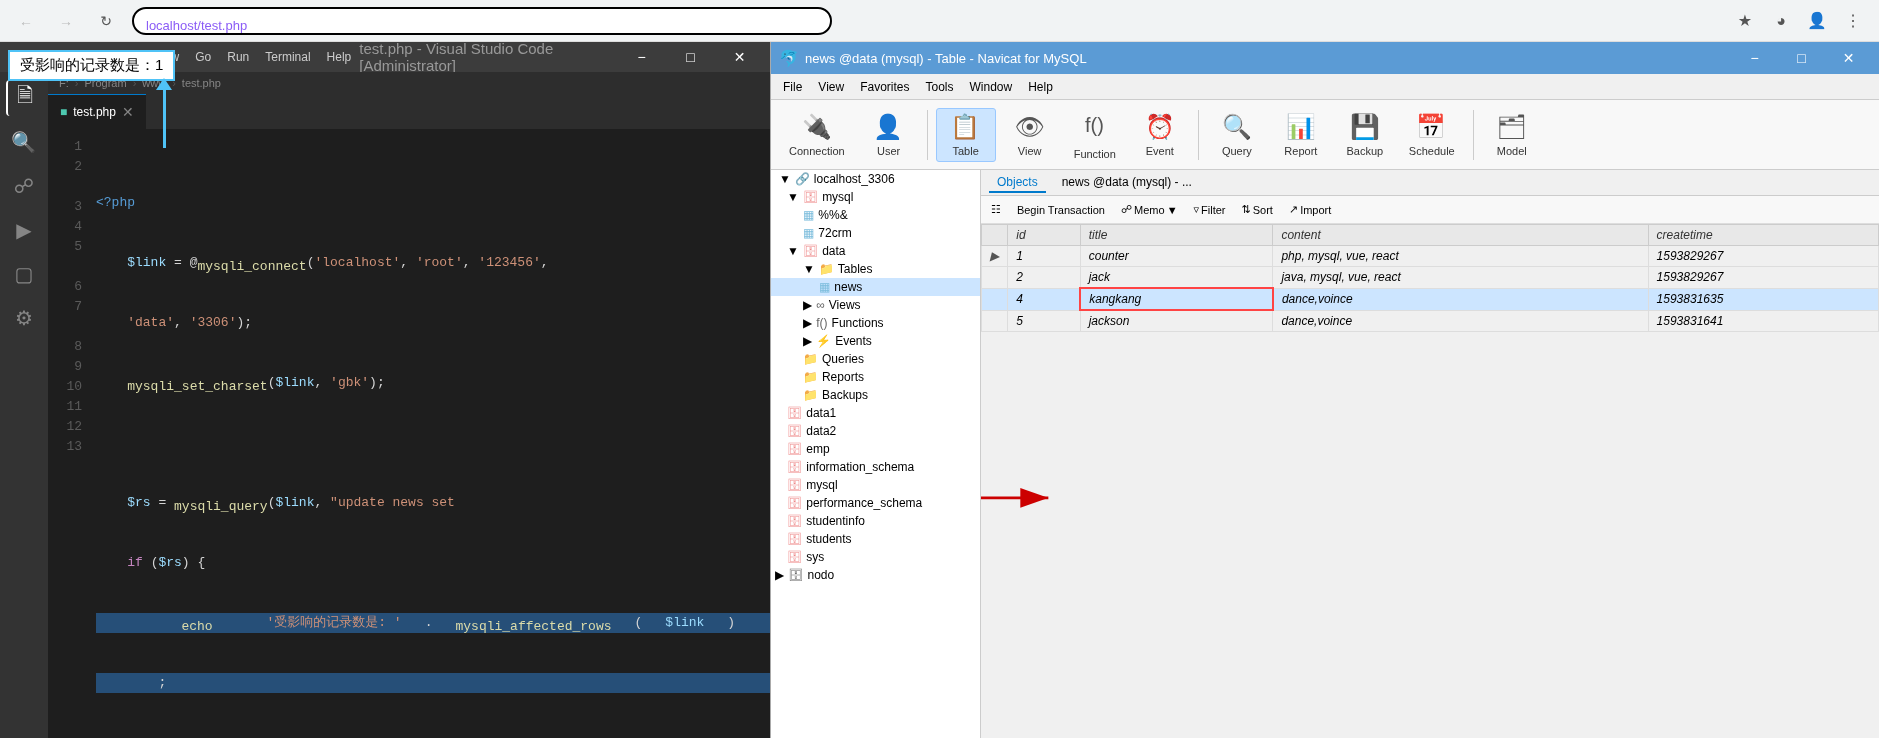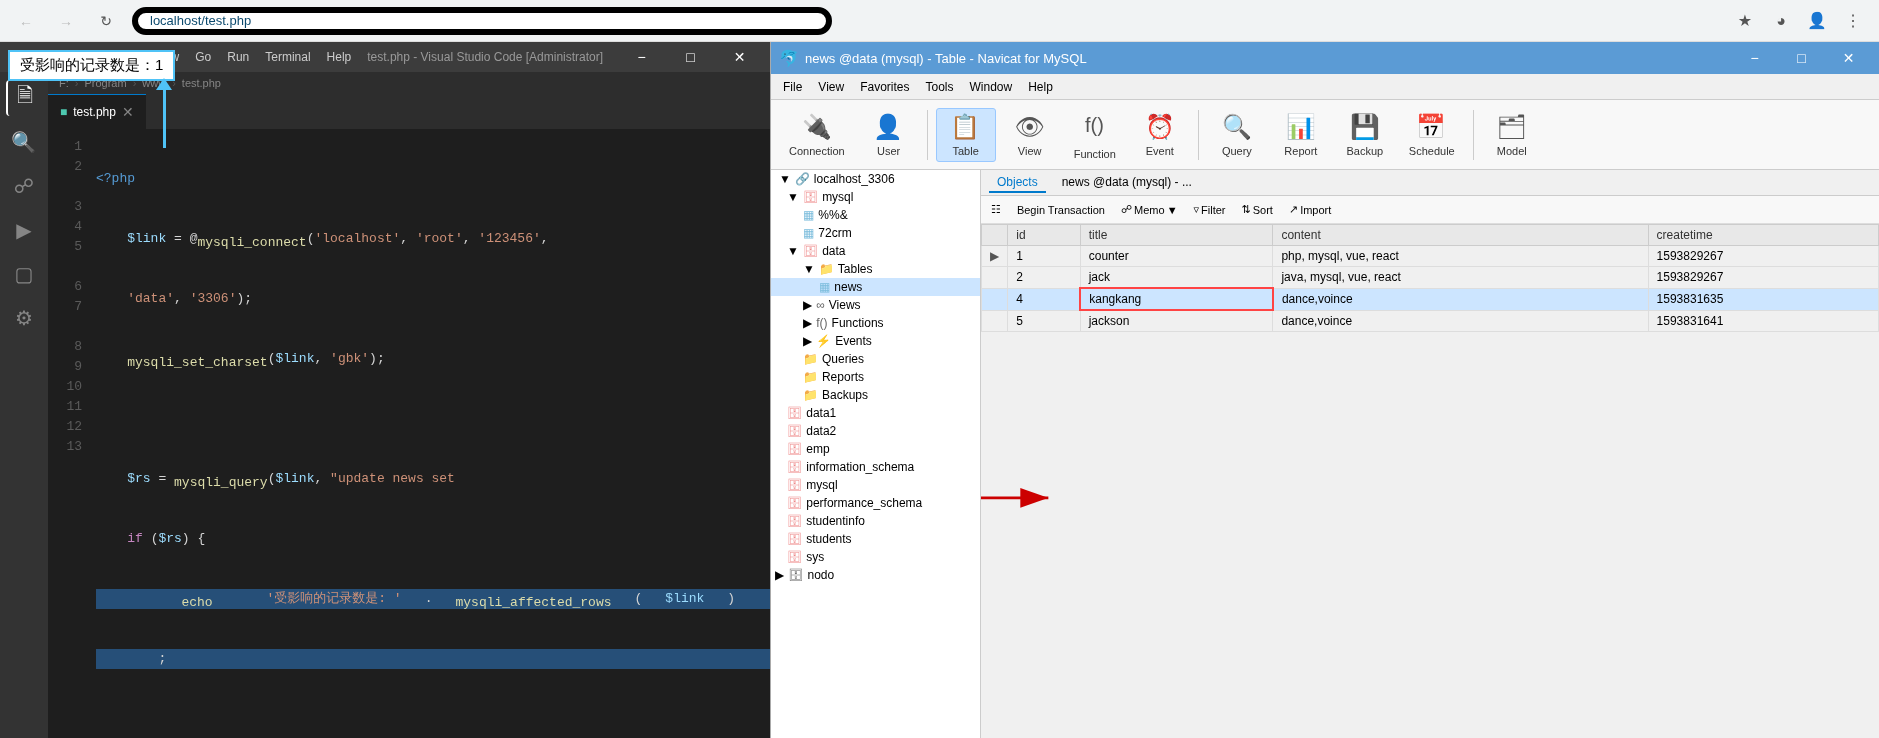--- a/index.html
+++ b/index.html
@@ -22,27 +22,27 @@
       border-radius: 50%;
       cursor: pointer;
       color: #555;
       font-size: 14px;
     }
     .browser-nav-btn.disabled { color: #bbb; cursor: default; }
     .browser-address-bar {
       flex: 1;
       height: 28px;
       background: white;
-      border: 6px solid #000000;
+      border: 2px solid #000000;
       border-radius: 14px;
       display: flex;
-      align-items: flex-start;
+      align-items: flex-end;
       padding: 0 12px;
       font-size: 13px;
-      color: #0c4a6e;
+      color: #8b5cf6;
       max-width: 700px;
     }
     .browser-icons-right {
       display: flex;
       gap: 8px;
       margin-left: auto;
       align-items: center;
       color: #555;
     }
     .browser-icon {
@@ -113,21 +113,21 @@
       align-items: center;
       padding: 0 8px;
       font-size: 12px;
       color: #ccc;
       flex-shrink: 0;
     }
     .vscode-titlebar span { margin: 8px 8px; cursor: pointer; }
     .vscode-titlebar .title-center {
       margin-left: auto;
       margin-right: auto;
-      font-size: 12px;
+      font-size: 15px;
       color: #999;
     }
     .vscode-titlebar .close-btns {
       margin-left: auto;
       display: flex;
       gap: 4px;
     }
 
     
     .vscode-activity {
@@ -219,21 +219,21 @@
       background: #1e1e1e;
       color: #5a5a5a;
       text-align: right;
       padding: 8px 6px 0 0;
       line-height: 20px;
       flex-shrink: 0;
       user-select: none;
     }
     .code-content {
       flex: 1;
-      padding: 0 0 0 8px;
+      padding: 24px 0 0 8px;
       line-height: 20px;
       overflow: hidden;
       white-space: pre;
       position: relative;
     }
     .code-line {
       height: 20px;
       display: flex;
       align-items: center;
     }
@@ -421,20 +421,21 @@
 
     
     .data-table {
       flex: 1;
       overflow: auto;
       font-size: 12px;
     }
     table {
       border-collapse: collapse;
       width: 100%;
+      font-style: italic;
     }
     th {
       background: #e8e8e8;
       border: 1px solid #ccc;
       padding: 3px 8px;
       text-align: left;
       font-weight: normal;
       color: #333;
       white-space: nowrap;
     }

